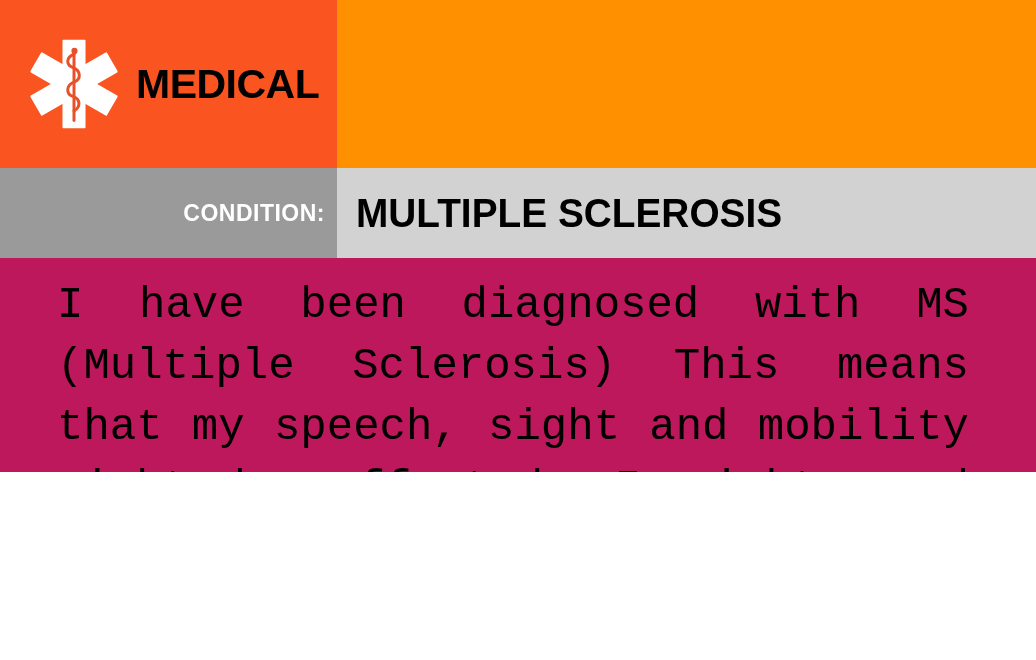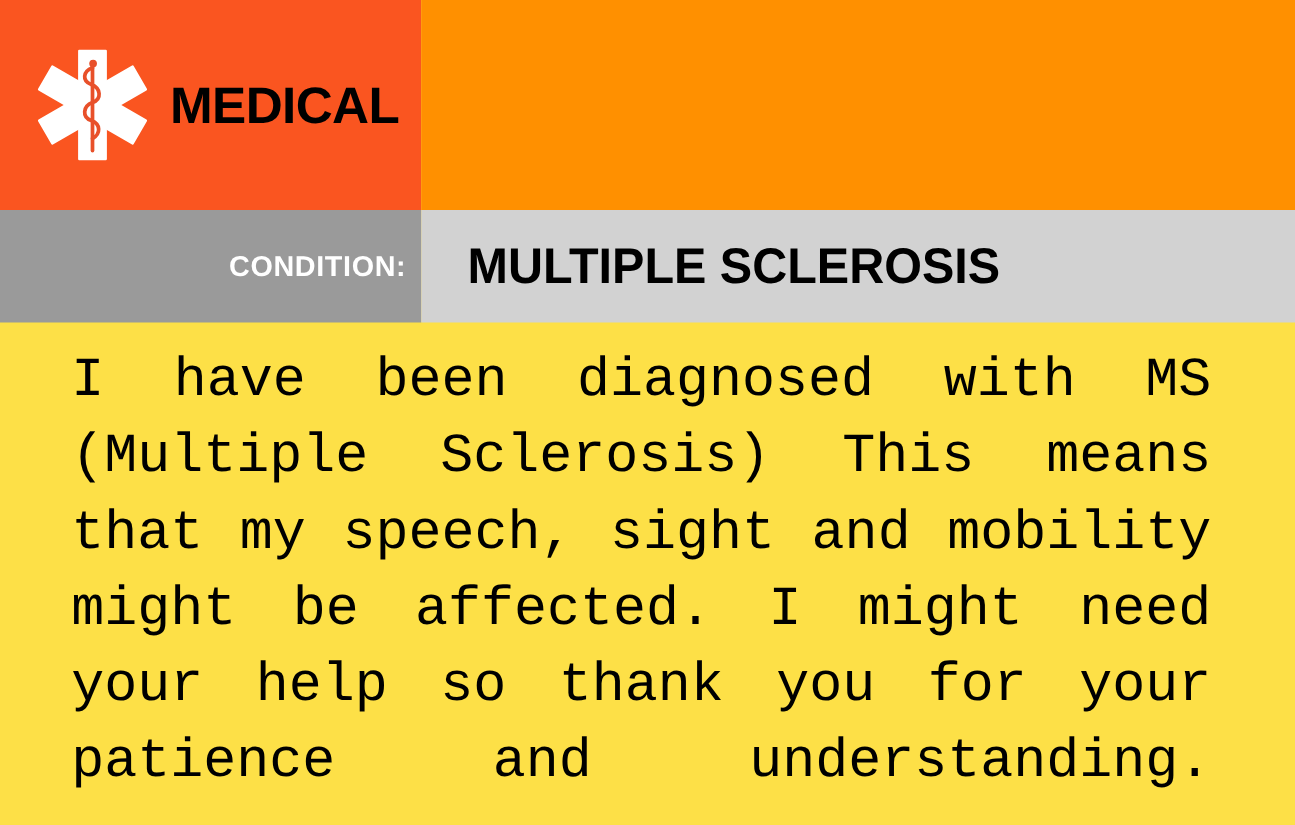--- a/index.html
+++ b/index.html
@@ -7,22 +7,22 @@
     padding: 0;
     background: #ffffff;
   }
   body {
     font-family: "Liberation Sans", sans-serif;
   }
 
   .card {
     position: relative;
     width: 1036px;
-    height: 660px;
-    background: #fde047;
+    height: 472px;
+    background: #be185d;
     overflow: hidden;
   }
 
   
   .header {
     position: absolute;
     left: 0;
     top: 0;
     width: 1036px;
     height: 168px;
@@ -89,21 +89,21 @@
     letter-spacing: 0.5px;
     white-space: nowrap;
   }
   .condition-value-cell {
     flex: 1;
     height: 90px;
     background: #d2d2d2;
     display: flex;
     align-items: center;
     box-sizing: border-box;
-    padding-left: 37px;
+    padding-left: 19px;
   }
   .condition-value {
     color: #000000;
     font-weight: bold;
     font-size: 40px;
     letter-spacing: 0px;
     white-space: nowrap;
     transform: scaleX(0.97);
     transform-origin: left center;
   }

